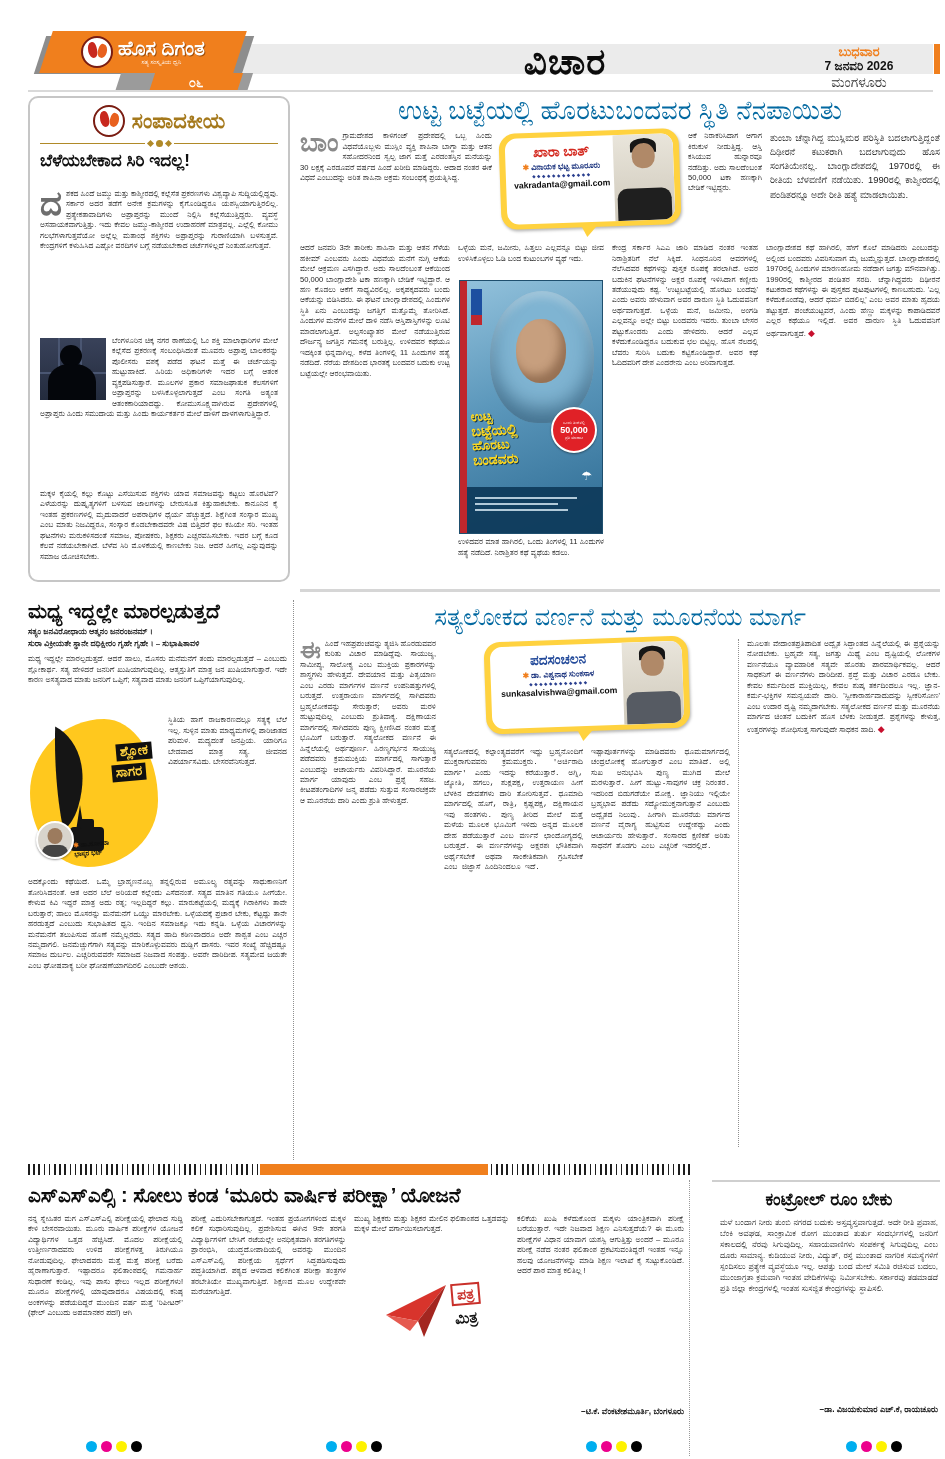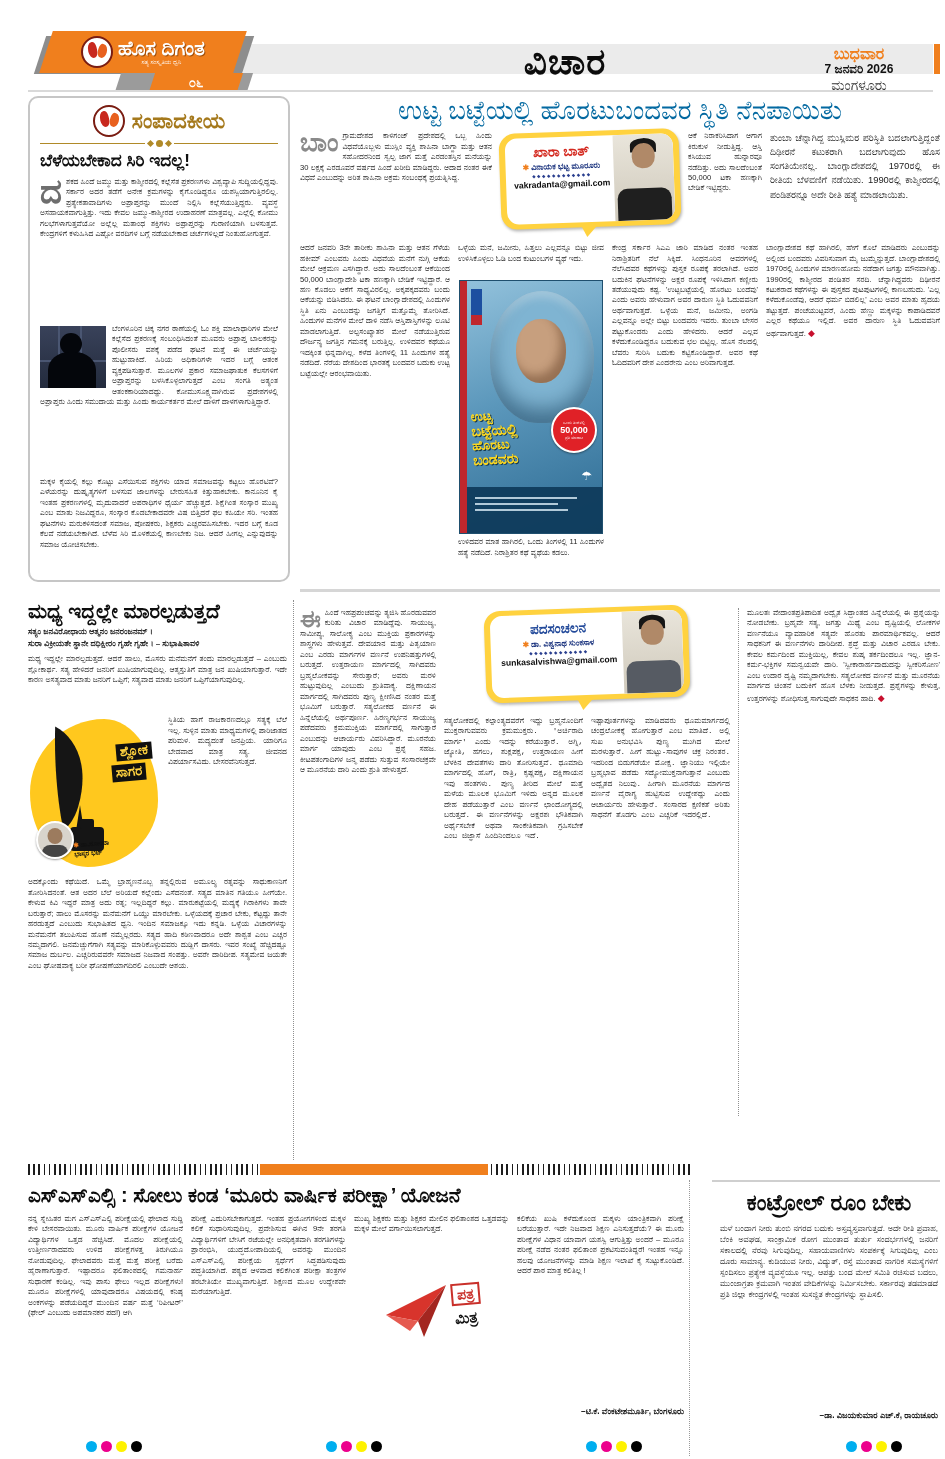--- a/index.html
+++ b/index.html
@@ -5,21 +5,21 @@
   html,body{margin:0;padding:0;background:#fff;}
   .page{position:relative;width:945px;height:1459px;background:#fff;overflow:hidden;
         font-family:"Liberation Sans",sans-serif;color:#1c1c1c;}
   .bt{font-size:7.6px;line-height:1.38;text-align:justify;color:#1e1e1e;overflow:hidden;}
   .abs{position:absolute;}
   
   .hdr-bar{left:95px;top:44px;width:838px;height:30px;background:#ebebeb;}
   .hdr-cap{left:934px;top:44px;width:6px;height:30px;background:#f07f1d;}
   .sec-title{left:400px;top:41px;width:330px;text-align:center;font-size:36px;font-weight:bold;color:#0c0c0c;letter-spacing:1px;}
   .date-blk{left:790px;top:45px;width:138px;text-align:center;line-height:1.15;}
-  .date-day{color:#f07f1d;font-weight:bold;font-size:16px;}
+  .date-day{color:#f07f1d;font-weight:bold;font-size:13px;}
   .date-date{color:#111;font-weight:bold;font-size:12px;}
   .date-city{color:#333;font-size:14px;}
   .skew{transform:skewX(-18deg);}
   .mast-grayback{left:40px;top:36px;width:208px;height:38px;background:#8d8d8d;}
   .mast-orange{left:46px;top:31px;width:194px;height:42px;background:#f07f1d;display:flex;align-items:center;justify-content:center;}
   .mast-inner{transform:skewX(18deg);display:flex;align-items:center;gap:5px;}
   .logo-circle{width:28px;height:28px;border-radius:50%;background:#fff;border:2px solid #7a1d12;position:relative;flex:0 0 auto;}
   .logo-circle::before{content:"";position:absolute;left:5px;top:4px;width:9px;height:16px;background:#c8281e;border-radius:60% 40% 50% 50%;transform:rotate(-14deg);}
   .logo-circle::after{content:"";position:absolute;right:4px;top:6px;width:9px;height:14px;background:#e8601e;border-radius:40% 60% 50% 50%;transform:rotate(16deg);}
   .brand-wrap{text-align:center;color:#fff;}
@@ -31,21 +31,21 @@
   .hdr-line{left:28px;top:90px;width:905px;height:2px;background:#d9d9d9;}
   
   .edit-box{left:28px;top:96px;width:262px;height:486px;border:2px solid #c6c6c6;border-radius:10px;
             padding:7px 10px;box-sizing:border-box;overflow:hidden;}
   .edit-head{display:flex;align-items:center;gap:7px;justify-content:center;}
   .edit-title{font-family:Liberation Sans, sans-serif;font-size:21px;font-weight:bold;color:#a5791c;}
   .edit-orn{display:flex;align-items:center;gap:3px;margin:3px 0 4px 0;}
   .edit-orn .ln{flex:1;border-top:1px solid #b08a28;}
   .edit-orn .dm{width:5px;height:5px;background:#b08a28;transform:rotate(45deg);}
   .edit-orn .dm.big{width:7px;height:7px;border-radius:50%;transform:none;}
-  .edit-hl{font-size:17px;font-weight:bold;color:#101010;margin:2px 0 6px 0;}
+  .edit-hl{font-size:17px;font-weight:bold;color:#101010;margin:2px 0 18px 0;}
   .dc{float:left;font-weight:bold;color:#6e6e6e;margin:1px 4px 0 0;line-height:.8;}
   .dc1{font-size:34px;}
   .edit-photo{float:left;width:66px;height:62px;margin:2px 6px 2px 0;position:relative;overflow:hidden;
       background:linear-gradient(#39425a,#232b3d);}
   .edit-photo::before{content:"";position:absolute;inset:0;
       background:linear-gradient(90deg,transparent 0 18px,#4a5672 18px 20px,transparent 20px 40px,#4a5672 40px 42px,transparent 42px),
                  linear-gradient(0deg,transparent 0 26px,#4a5672 26px 28px,transparent 28px);}
   .edit-photo .head{position:absolute;top:7px;left:20px;width:22px;height:22px;border-radius:50%;background:#04060b;}
   .edit-photo .torso{position:absolute;top:26px;left:8px;width:48px;height:40px;border-radius:45% 45% 0 0;background:#04060b;}
   
@@ -111,21 +111,21 @@
   
   .band{left:28px;top:1164px;width:662px;height:11px;background:repeating-linear-gradient(90deg,#1d1d1d 0 1.6px,#fff 1.6px 5.2px);}
   .band-orange{left:260px;top:1164px;width:228px;height:11px;background:#f07f1d;}
   .letters{left:28px;top:1180px;width:662px;height:276px;border-right:1px dotted #999;padding-right:5px;box-sizing:border-box;overflow:hidden;}
   .letters-hl{font-size:20px;font-weight:bold;color:#0c0c0c;margin:4px 0 7px 0;text-align:left;}
   .pm{width:96px;height:72px;margin:3px auto;position:relative;}
   .pm .b1{position:absolute;right:0;top:8px;background:#fff;border:2px solid #c9302a;color:#c9302a;font-size:14px;font-weight:bold;padding:0 4px;transform:rotate(-5deg);line-height:1.3;}
   .pm .b2{position:absolute;right:2px;top:34px;color:#131313;font-size:15px;font-weight:bold;transform:rotate(-5deg);}
   .byline{font-size:8.2px;font-weight:bold;color:#111;text-align:right;margin-top:3px;}
   .control{left:712px;top:1180px;width:228px;height:276px;border-top:2px solid #cfcfcf;padding:4px 2px 0 8px;box-sizing:border-box;overflow:hidden;}
-  .control-hl{font-size:22px;font-weight:bold;color:#0c0c0c;text-align:center;margin:4px 0 7px 0;}
+  .control-hl{font-size:17px;font-weight:bold;color:#0c0c0c;text-align:center;margin:4px 0 7px 0;}
   
   .cmyk{position:absolute;top:1441px;display:flex;gap:4px;}
   .cmyk span{width:11px;height:11px;border-radius:50%;display:block;}
   .cc{background:#00aeef;} .cm{background:#ec008c;} .cy{background:#fff200;} .ck{background:#000;}
   .intro-txt{font-size:9.4px;line-height:1.5;color:#1a1a1a;text-align:justify;}
 </style>
 </head>
 <body>
 
 <div class="page">
@@ -275,20 +275,21 @@
           <span>ಡಾ.ಸೋಂದಾ</span><br>
           <span>ಭಾಸ್ಕರ ಭಟ್</span>
         </span>
       </span>
       <span>ಸ್ಥಿತಿಯ ಹಾಗೆ ರಾಜಕಾರಣದಲ್ಲೂ ಸತ್ಯಕ್ಕೆ ಬೆಲೆ ಇಲ್ಲ. ಸುಳ್ಳಿನ ಮಾತು ಮಾಧ್ಯಮಗಳಲ್ಲಿ ಪಾರಿಜಾತದ ಪರಿಮಳ. ಮದ್ಯದಂತೆ ಜನಪ್ರಿಯ. ಯಾರಿಗೂ ಬೇಡವಾದ ಮಾತ್ರ ಸತ್ಯ. ಜೀವನದ ವಿಪರ್ಯಾಸವಿದು. ಬೇಸರವೆನಿಸುತ್ತದೆ.</span>
     </div>
     <div class="bt" style="height:260px;margin-top:2px;">ಅದಕ್ಕೊಂದು ಕಥೆಯಿದೆ. ಒಮ್ಮೆ ಬ್ರಾಹ್ಮಣನೊಬ್ಬ ತನ್ನಲ್ಲಿರುವ ಅಮೂಲ್ಯ ರತ್ನವನ್ನು ಸಾಧುಕಾಣನಿಗೆ ತೋರಿಸಿದನಂತೆ. ಆತ ಅದರ ಬೆಲೆ ಅರಿಯದೆ ಕಲ್ಲೆಂದು ಎಸೆದನಂತೆ. ಸತ್ಯದ ಮಾತಿನ ಗತಿಯೂ ಹೀಗೆಯೇ. ಕೇಳುವ ಕಿವಿ ಇದ್ದರೆ ಮಾತ್ರ ಅದು ರತ್ನ; ಇಲ್ಲದಿದ್ದರೆ ಕಲ್ಲು. ಮಾರುಕಟ್ಟೆಯಲ್ಲಿ ಮದ್ಯಕ್ಕೆ ಗಿರಾಕಿಗಳು ತಾವೇ ಬರುತ್ತಾರೆ; ಹಾಲು ಮೊಸರನ್ನು ಮನೆಮನೆಗೆ ಒಯ್ದು ಮಾರಬೇಕು. ಒಳ್ಳೆಯದಕ್ಕೆ ಪ್ರಚಾರ ಬೇಕು, ಕೆಟ್ಟದ್ದು ತಾನೇ ಹರಡುತ್ತದೆ ಎಂಬುದು ಸುಭಾಷಿತದ ಧ್ವನಿ. ಇಂದಿನ ಸಮಾಜಕ್ಕೂ ಇದು ಕನ್ನಡಿ. ಒಳ್ಳೆಯ ವಿಚಾರಗಳನ್ನು ಮನೆಮನೆಗೆ ತಲುಪಿಸುವ ಹೊಣೆ ನಮ್ಮೆಲ್ಲರದು. ಸತ್ಯದ ಹಾದಿ ಕಠಿಣವಾದರೂ ಅದೇ ಶಾಶ್ವತ ಎಂಬ ಎಚ್ಚರ ನಮ್ಮದಾಗಲಿ. ಜನಮೆಚ್ಚುಗೆಗಾಗಿ ಸತ್ಯವನ್ನು ಮಾರಿಕೊಳ್ಳುವವರು ದುಡ್ಡಿಗೆ ದಾಸರು. ಇವರ ಸಂಖ್ಯೆ ಹೆಚ್ಚಿದಷ್ಟೂ ಸಮಾಜ ದುರ್ಬಲ. ಎಚ್ಚರಿರುವವರೇ ಸಮಾಜದ ನಿಜವಾದ ಸಂಪತ್ತು. ಅವರೇ ದಾರಿದೀಪ. ಸತ್ಯಮೇವ ಜಯತೇ ಎಂಬ ಘೋಷವಾಕ್ಯ ಬರೀ ಘೋಷಣೆಯಾಗದಿರಲಿ ಎಂಬುದೇ ಆಶಯ.</div>
   </div>
 
   <div class="abs" style="left:300px;top:600px;width:640px;height:560px;overflow:hidden;">
+    <div class="art-hl" style="font-size:24px;margin-top:4px;">ಸತ್ಯಲೋಕದ ವರ್ಣನೆ ಮತ್ತು ಮೂರನೆಯ ಮಾರ್ಗ</div>
     <div class="row" style="margin-top:8px;height:508px;">
       <div class="bt" style="width:136px;">
         <span class="dc" style="font-size:24px;color:#8a8a8a;">ಈ</span><span>ಹಿಂದೆ ಇಹಪ್ರಪಂಚವನ್ನು ತ್ಯಜಿಸಿ ಹೊರಡುವವರ ಕುರಿತು ವಿಚಾರ ಮಾಡಿದ್ದೆವು. ಸಾಯುಜ್ಯ, ಸಾಮೀಪ್ಯ, ಸಾಲೋಕ್ಯ ಎಂಬ ಮುಕ್ತಿಯ ಪ್ರಕಾರಗಳನ್ನು ಶಾಸ್ತ್ರಗಳು ಹೇಳುತ್ತವೆ. ದೇವಯಾನ ಮತ್ತು ಪಿತೃಯಾಣ ಎಂಬ ಎರಡು ಮಾರ್ಗಗಳ ವರ್ಣನೆ ಉಪನಿಷತ್ತುಗಳಲ್ಲಿ ಬರುತ್ತದೆ. ಉತ್ತರಾಯಣ ಮಾರ್ಗದಲ್ಲಿ ಸಾಗಿದವರು ಬ್ರಹ್ಮಲೋಕವನ್ನು ಸೇರುತ್ತಾರೆ; ಅವರು ಮರಳಿ ಹುಟ್ಟುವುದಿಲ್ಲ ಎಂಬುದು ಶ್ರುತಿವಾಕ್ಯ. ದಕ್ಷಿಣಾಯನ ಮಾರ್ಗದಲ್ಲಿ ಸಾಗಿದವರು ಪುಣ್ಯ ಕ್ಷೀಣಿಸಿದ ನಂತರ ಮತ್ತೆ ಭೂಮಿಗೆ ಬರುತ್ತಾರೆ. ಸತ್ಯಲೋಕದ ವರ್ಣನೆ ಈ ಹಿನ್ನೆಲೆಯಲ್ಲಿ ಅರ್ಥಪೂರ್ಣ. ಹಿರಣ್ಯಗರ್ಭನ ಸಾಯುಜ್ಯ ಪಡೆದವರು ಕ್ರಮಮುಕ್ತಿಯ ಮಾರ್ಗದಲ್ಲಿ ಸಾಗುತ್ತಾರೆ ಎಂಬುದನ್ನು ಆಚಾರ್ಯರು ವಿವರಿಸಿದ್ದಾರೆ. ಮೂರನೆಯ ಮಾರ್ಗ ಯಾವುದು ಎಂಬ ಪ್ರಶ್ನೆ ಸಹಜ. ಕೀಟಪತಂಗಾದಿಗಳ ಜನ್ಮ ಪಡೆದು ಸುತ್ತುವ ಸಂಸಾರಚಕ್ರವೇ ಆ ಮೂರನೆಯ ದಾರಿ ಎಂದು ಶ್ರುತಿ ಹೇಳುತ್ತದೆ.</span>
       </div>
       <div style="width:286px;">
         <div class="abox pada" style="width:204px;height:100px;margin:0 auto 8px auto;">
           <div class="bub"></div>
             <div class="tail"></div>
           <div class="inner">
             <div class="txt">

